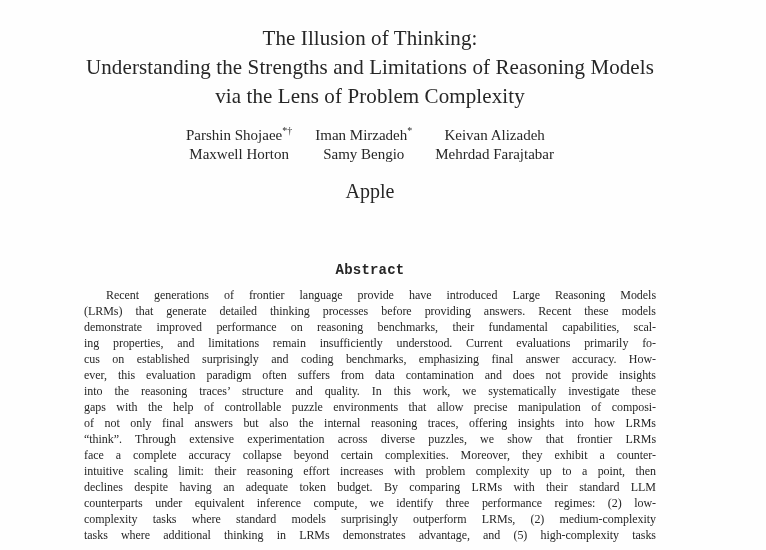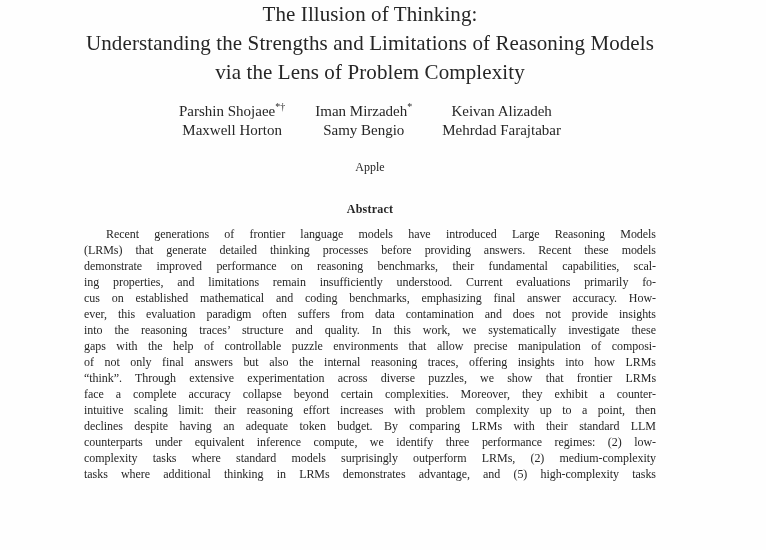--- a/index.html
+++ b/index.html
@@ -5,61 +5,63 @@
   html, body { margin: 0; padding: 0; }
   .page {
     position: relative;
     width: 766px;
     height: 550px;
     background: #fefefe;
     color: #262626;
     font-family: "Liberation Serif", serif;
     overflow: hidden;
     box-sizing: border-box;
+    padding-top: 24px;
   }
   .content {
     width: 740px; 
     margin: 0;
   }
   .title {
     margin: 0;
     font-size: 21px;
     font-weight: normal;
     line-height: 29px;
     text-align: center;
     letter-spacing: 0.1px;
   }
   .title-line { display: block; }
   .authors {
     margin-top: 15px;
     display: grid;
     grid-template-columns: auto auto auto;
     justify-content: center;
-    column-gap: 30px;
+    column-gap: 23px;
     font-size: 15px;
     line-height: 19px;
     text-align: center;
   }
   .author sup {
     font-size: 10px;
     line-height: 0;
   }
   .affiliation {
     margin-top: 18px;
     text-align: center;
-    font-size: 12px;
+    font-size: 20px;
     line-height: 19px;
   }
   .abstract-heading {
-    margin-top: 24px;
+    margin-top: 61px;
     text-align: center;
     font-weight: bold;
-    font-size: 12px;
+    font-size: 14px;
     line-height: 17px;
     letter-spacing: 0.2px;
+    font-family: Liberation Mono, monospace;
   }
   .abstract-body {
     margin: 8px auto 0 auto;
     width: 572px;
     font-size: 12px;
     line-height: 16px;
     letter-spacing: -0.05px;
   }
   .abs-line {
     text-align: justify;
@@ -86,25 +88,25 @@
       <span class="author"><span>Maxwell Horton</span><sup></sup></span>
       <span class="author"><span>Samy Bengio</span><sup></sup></span>
       <span class="author"><span>Mehrdad Farajtabar</span><sup></sup></span>
     </div>
 
     <div class="affiliation">Apple</div>
 
     <div class="abstract">
       <div class="abstract-heading">Abstract</div>
       <div class="abstract-body">
-        <div class="abs-line">Recent generations of frontier language models have introduced Large Reasoning Models</div>
+        <div class="abs-line">Recent generations of frontier language provide have introduced Large Reasoning Models</div>
         <div class="abs-line">(LRMs) that generate detailed thinking processes before providing answers. Recent these models</div>
         <div class="abs-line">demonstrate improved performance on reasoning benchmarks, their fundamental capabilities, scal-</div>
         <div class="abs-line">ing properties, and limitations remain insufficiently understood. Current evaluations primarily fo-</div>
-        <div class="abs-line">cus on established mathematical and coding benchmarks, emphasizing final answer accuracy. How-</div>
+        <div class="abs-line">cus on established surprisingly and coding benchmarks, emphasizing final answer accuracy. How-</div>
         <div class="abs-line">ever, this evaluation paradigm often suffers from data contamination and does not provide insights</div>
         <div class="abs-line">into the reasoning traces’ structure and quality. In this work, we systematically investigate these</div>
         <div class="abs-line">gaps with the help of controllable puzzle environments that allow precise manipulation of composi-</div>
         <div class="abs-line">of not only final answers but also the internal reasoning traces, offering insights into how LRMs</div>
         <div class="abs-line">“think”. Through extensive experimentation across diverse puzzles, we show that frontier LRMs</div>
         <div class="abs-line">face a complete accuracy collapse beyond certain complexities. Moreover, they exhibit a counter-</div>
         <div class="abs-line">intuitive scaling limit: their reasoning effort increases with problem complexity up to a point, then</div>
         <div class="abs-line">declines despite having an adequate token budget. By comparing LRMs with their standard LLM</div>
         <div class="abs-line">counterparts under equivalent inference compute, we identify three performance regimes: (2) low-</div>
         <div class="abs-line">complexity tasks where standard models surprisingly outperform LRMs, (2) medium-complexity</div>

